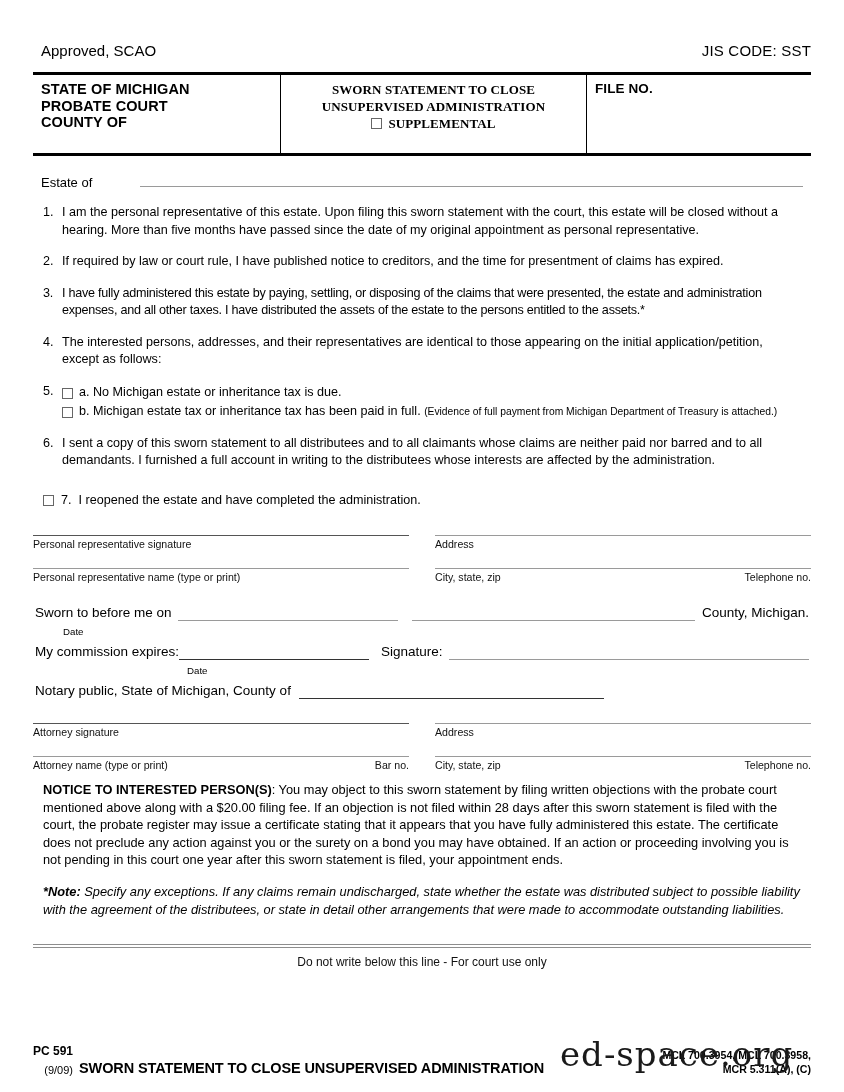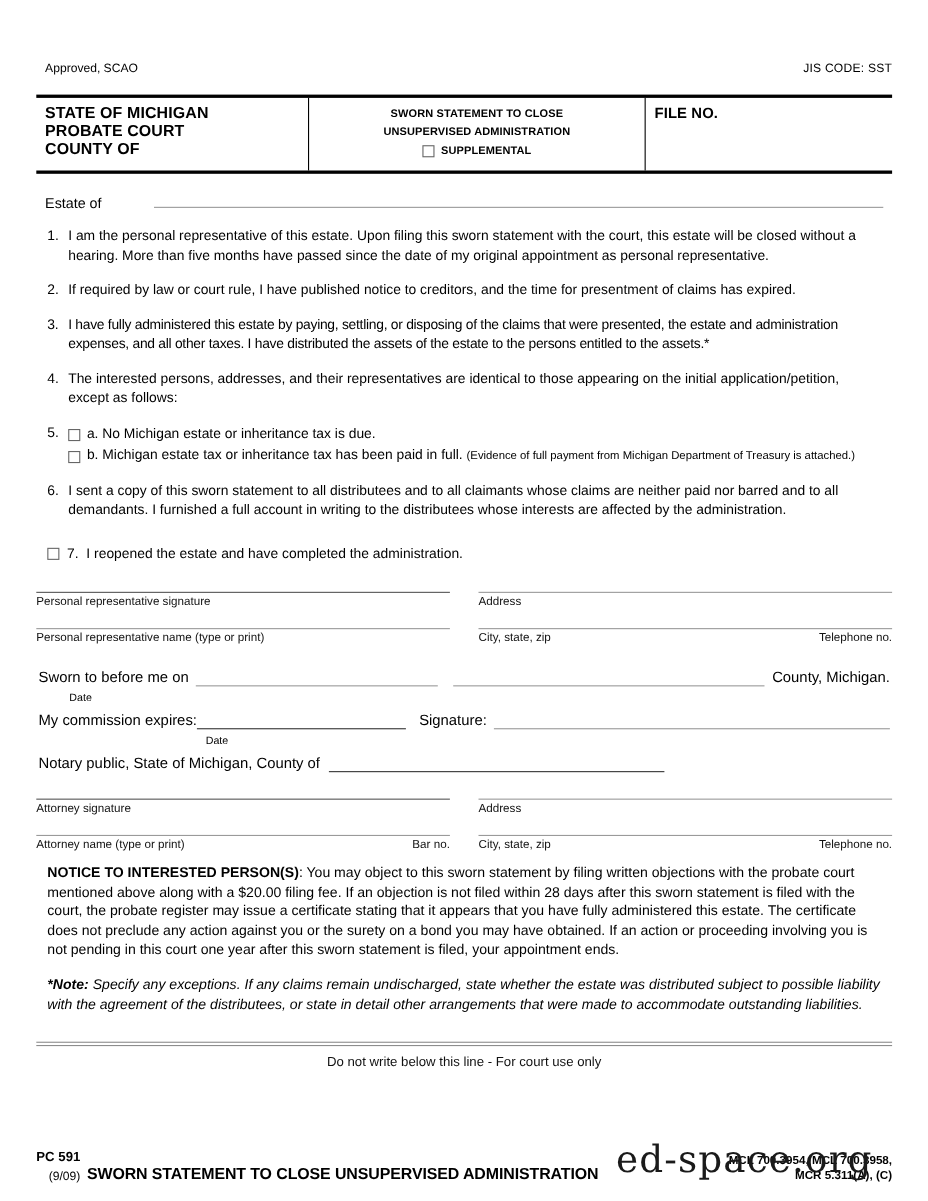--- a/index.html
+++ b/index.html
@@ -18,45 +18,46 @@
     position: absolute;
     left: 0; top: 0;
     width: 844px; height: 1092px;
     padding: 0 33px;
   }
 
   
   .toprow {
     position: relative;
     height: 22px;
-    margin-top: 56px;
-    font-size: 11px;
+    margin-top: 42px;
+    font-size: 15px;
   }
   .approved { position: absolute; left: 8px; top: 0; }
   .jiscode  { position: absolute; right: 0; top: 0; letter-spacing: .2px; }
 
   
   .hdrbox {
     margin-top: 8px;
     border-top: 3px solid #000;
     border-bottom: 3px solid #000;
     display: flex;
-    height: 72px;
+    height: 84px;
   }
   .hdr-cell { position: relative; padding: 6px 8px 0 8px; }
   .hdr-left   { width: 248px; border-right: 1.5px solid #000; }
   .hdr-center { width: 306px; border-right: 1.5px solid #000; text-align: center; }
   .hdr-right  { flex: 1; }
   .hdr-left div {
     font-weight: bold; font-size: 14.5px; line-height: 16.5px;
     letter-spacing: .1px;
   }
   .hdr-center div {
-    font-weight: bold; font-size: 10px; line-height: 17px;
+    font-weight: bold; font-size: 13px; line-height: 17px;
     letter-spacing: .1px;
+    font-family: Liberation Serif, serif;
   }
   .hdr-center .supp-row {
     display: flex; align-items: center; justify-content: center; gap: 6px;
   }
   .hdr-right .fileno {
     font-weight: bold; font-size: 13.5px; letter-spacing: .1px;
   }
 
   
   .cbox {

